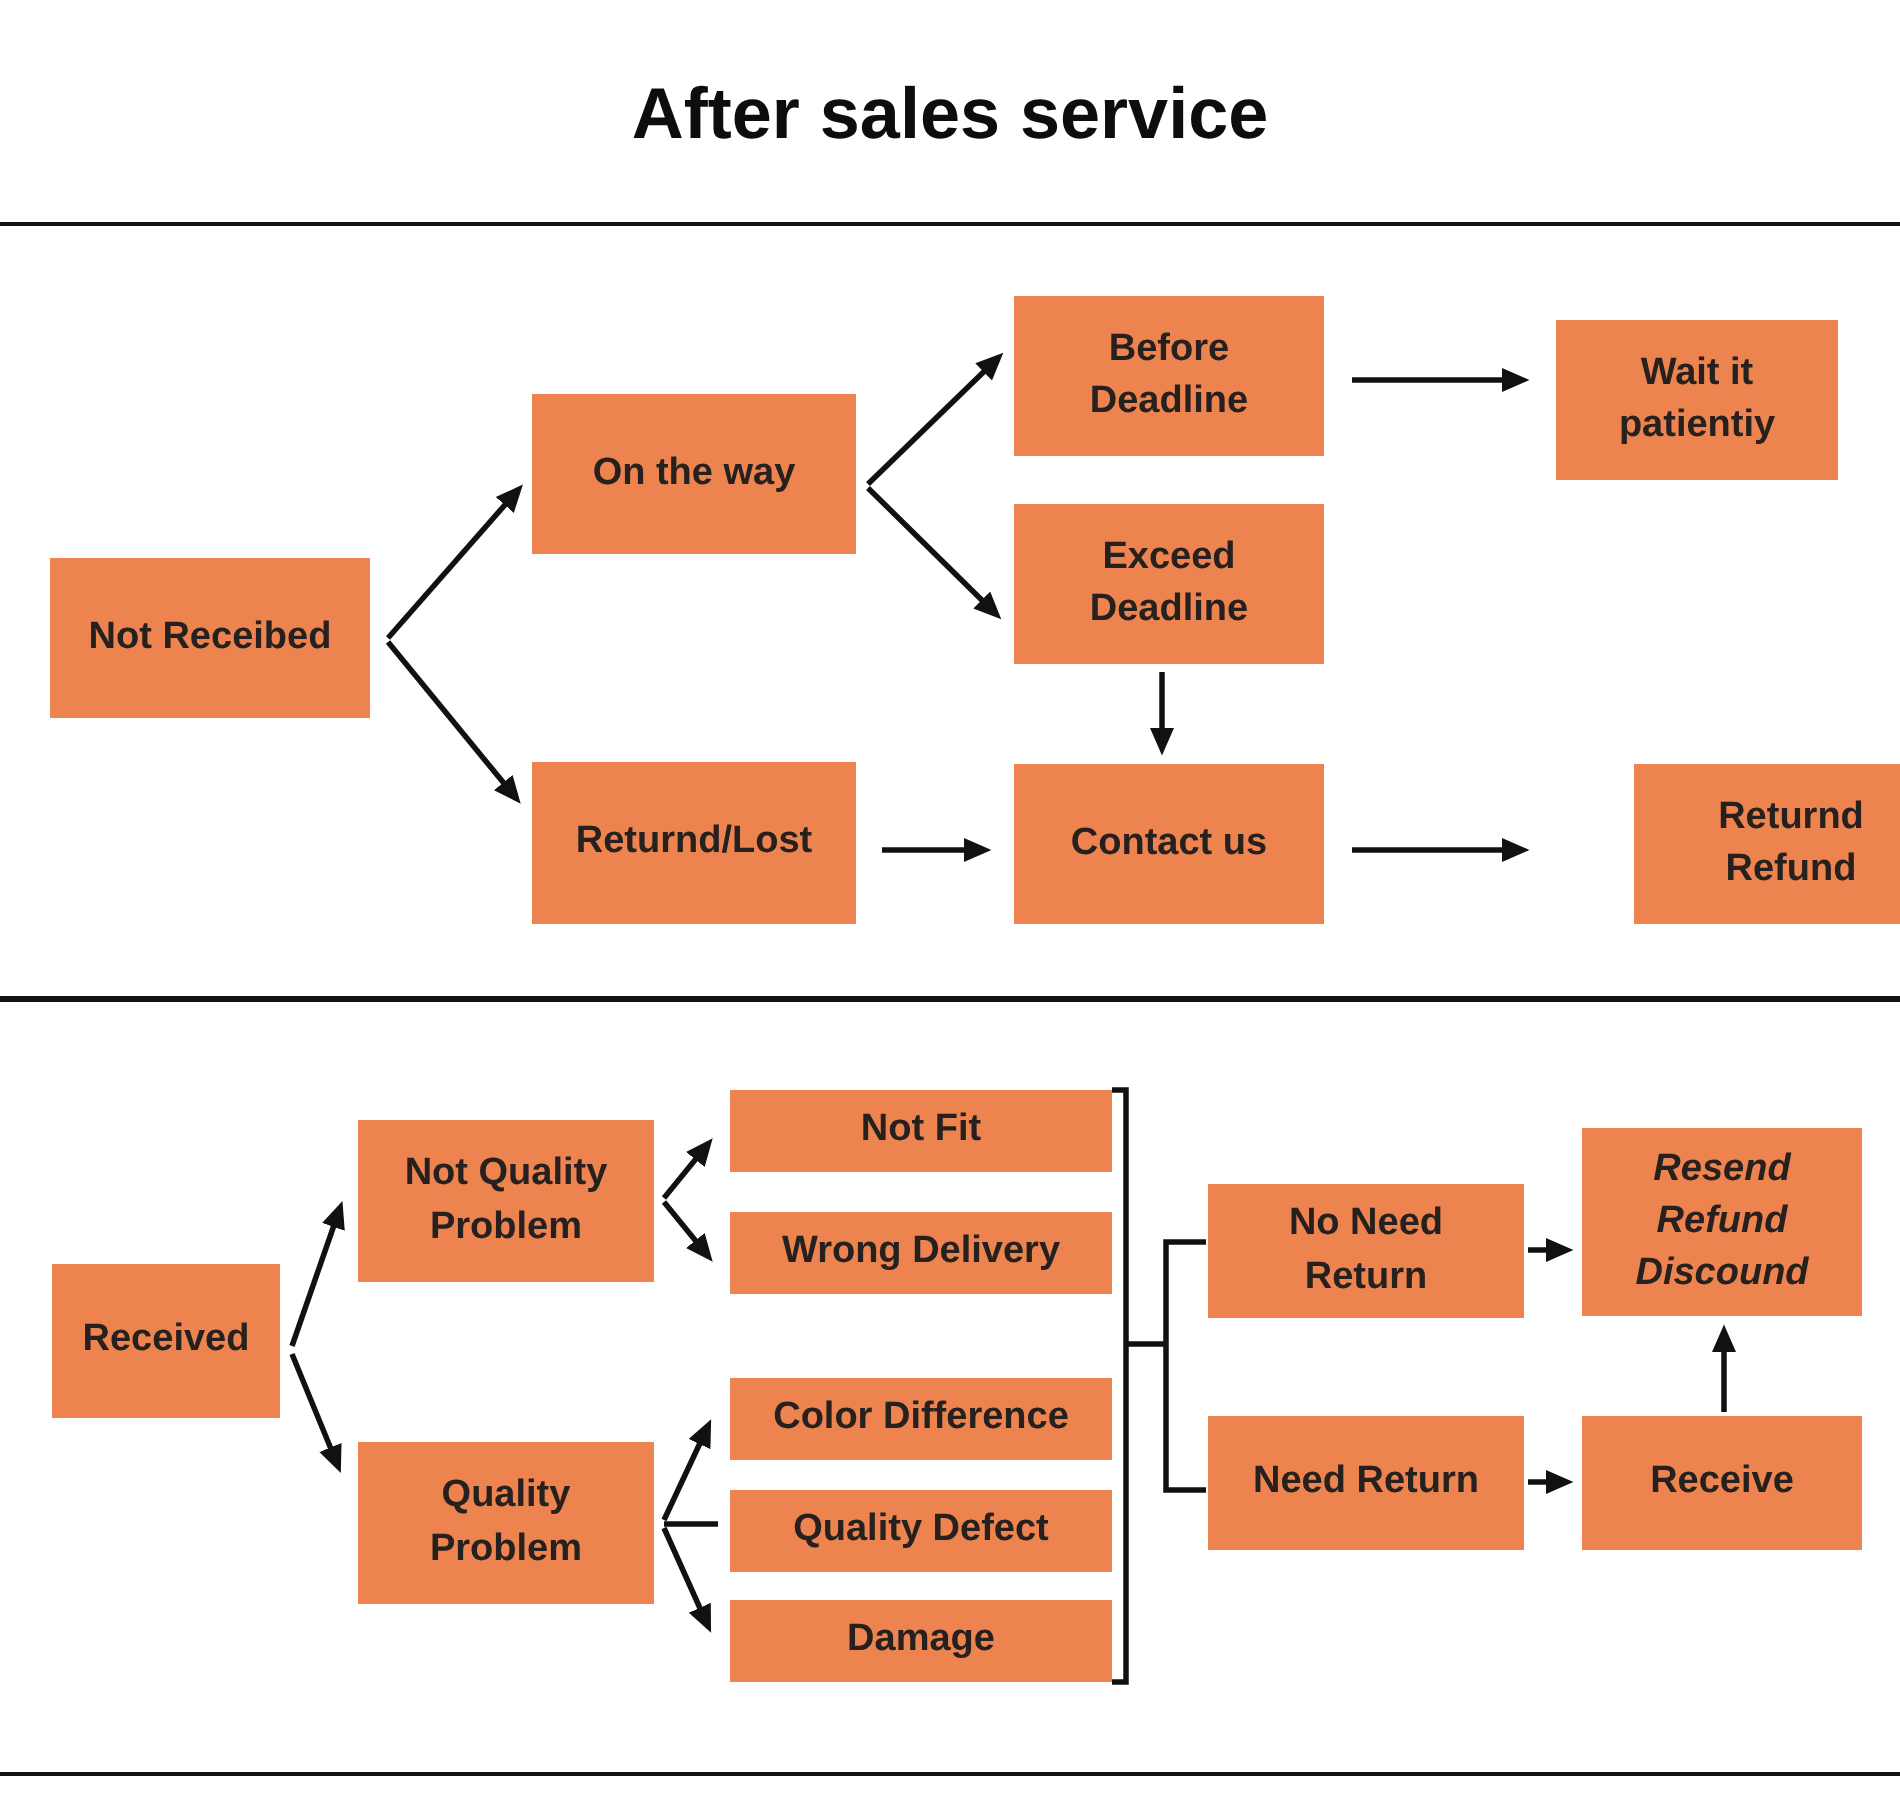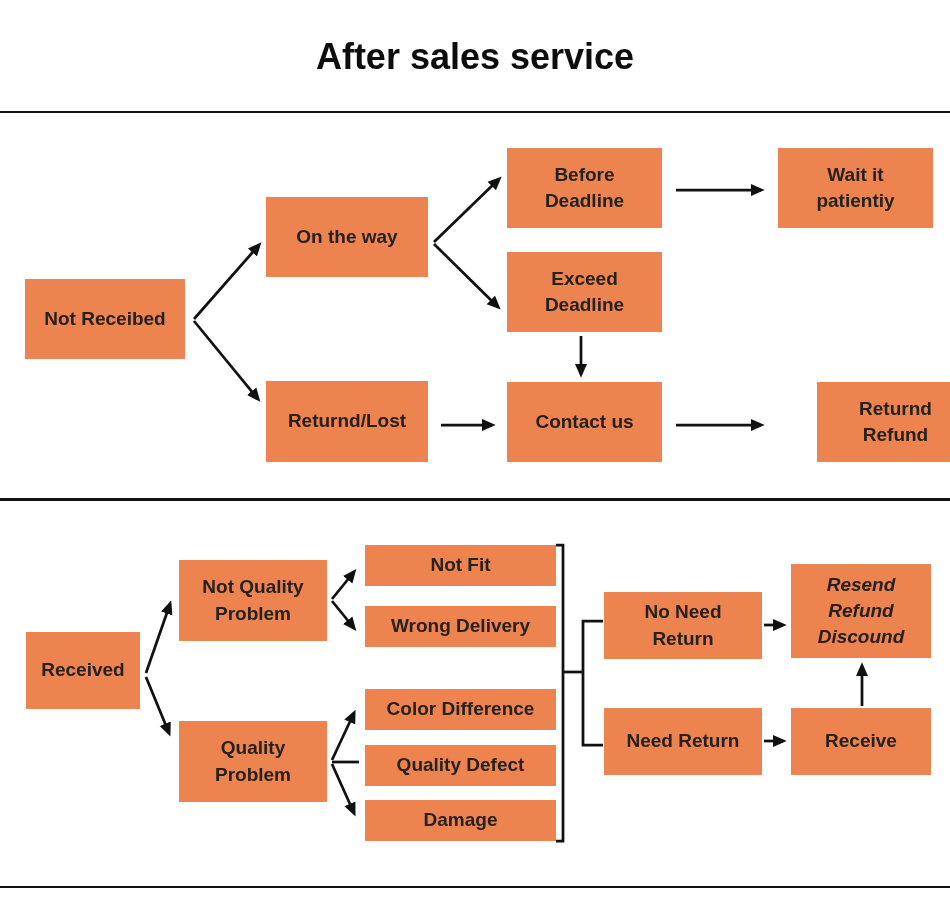--- a/index.html
+++ b/index.html
@@ -103,21 +103,21 @@
 
     <line class="connector" x1="764" y1="625" x2="783" y2="625" marker-end="url(#arrowhead)"></line>
     <line class="connector" x1="764" y1="741" x2="783" y2="741" marker-end="url(#arrowhead)"></line>
     <line class="connector" x1="862" y1="706" x2="862" y2="666" marker-end="url(#arrowhead)"></line>
   </svg>
 
   <div class="node" style="left:25px; top:279px; width:160px; height:80px;">Not Receibed</div>
   <div class="node" style="left:266px; top:197px; width:162px; height:80px;">On the way</div>
   <div class="node" style="left:507px; top:148px; width:155px; height:80px;">Before
 Deadline</div>
-  <div class="node" style="left:778px; top:148px; width:155px; height:80px;">Wait it
+  <div class="node" style="left:778px; top:160px; width:141px; height:80px;">Wait it
 patientiy</div>
   <div class="node" style="left:507px; top:252px; width:155px; height:80px;">Exceed
 Deadline</div>
   <div class="node" style="left:507px; top:382px; width:155px; height:80px;">Contact us</div>
   <div class="node" style="left:266px; top:381px; width:162px; height:81px;">Returnd/Lost</div>
   <div class="node" style="left:777px; top:382px; width:157px; height:80px;margin-left:40px;">Returnd
 Refund</div>
 
   <div class="node" style="left:26px; top:632px; width:114px; height:77px;">Received</div>
   <div class="node" style="left:179px; top:560px; width:148px; height:81px;">Not Quality

